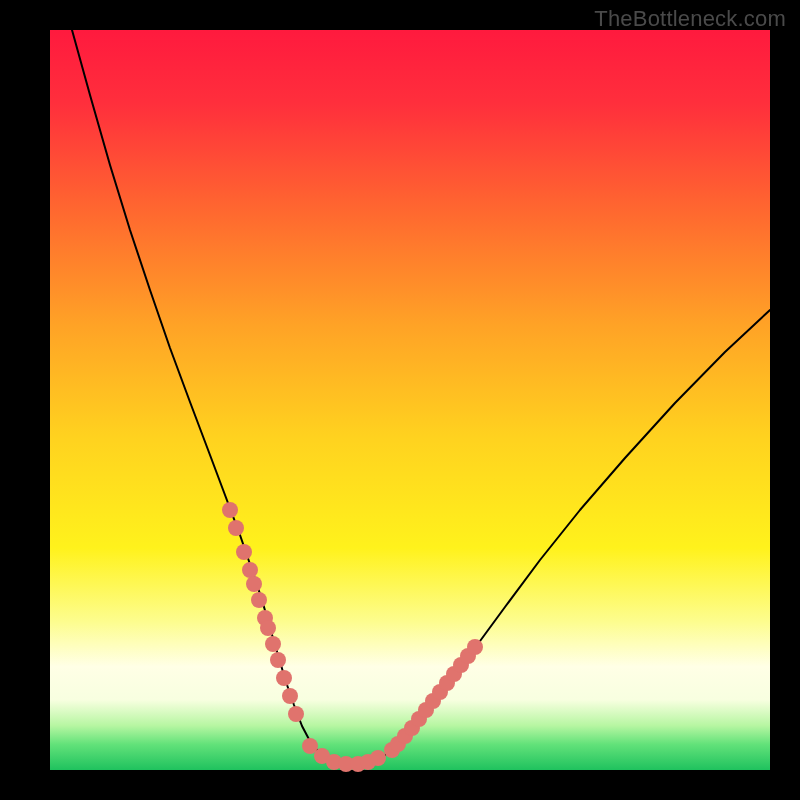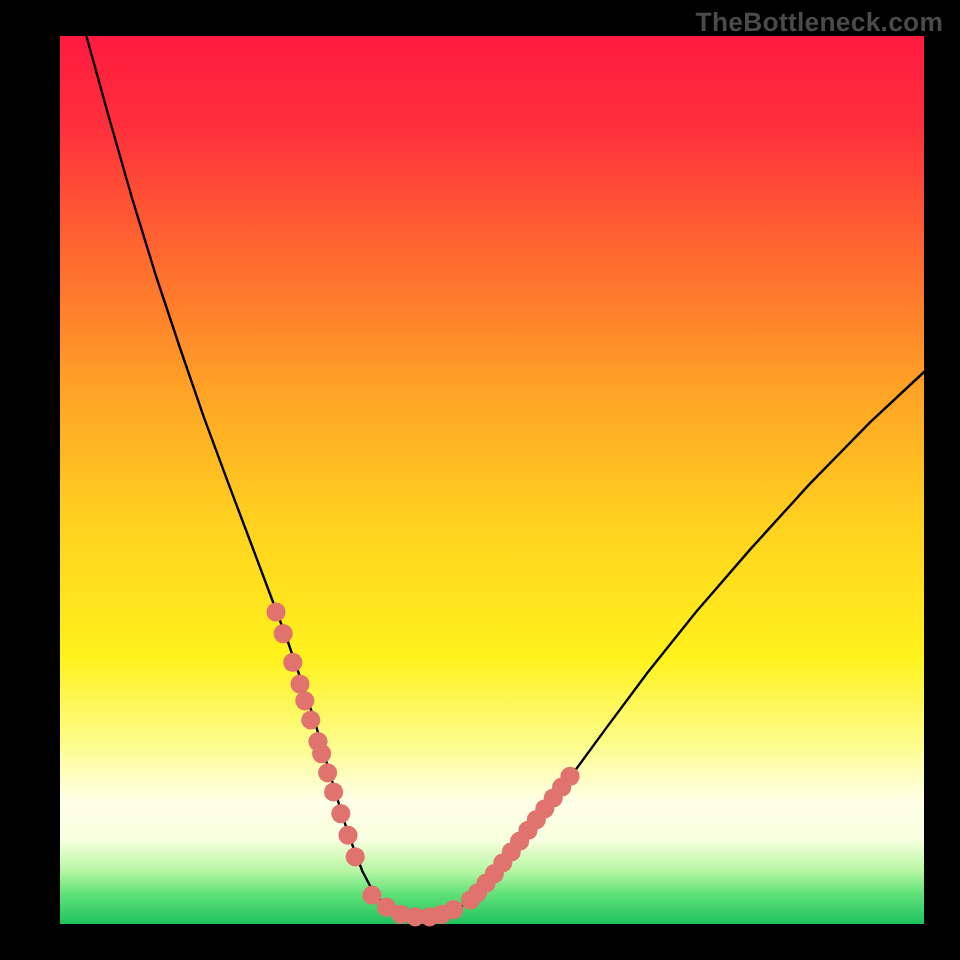--- a/index.html
+++ b/index.html
@@ -18,21 +18,21 @@
     width: 800px;
     height: 800px;
     background: #000;
   }
   .watermark {
     position: absolute;
     top: 6px;
     right: 14px;
     color: #4a4a4a;
     font-size: 22px;
-    font-weight: 700;
+    font-weight: 400;
     letter-spacing: 0.2px;
     pointer-events: none;
     user-select: none;
   }
   svg {
     position: absolute;
     left: 0;
     top: 0;
   }
 </style>

